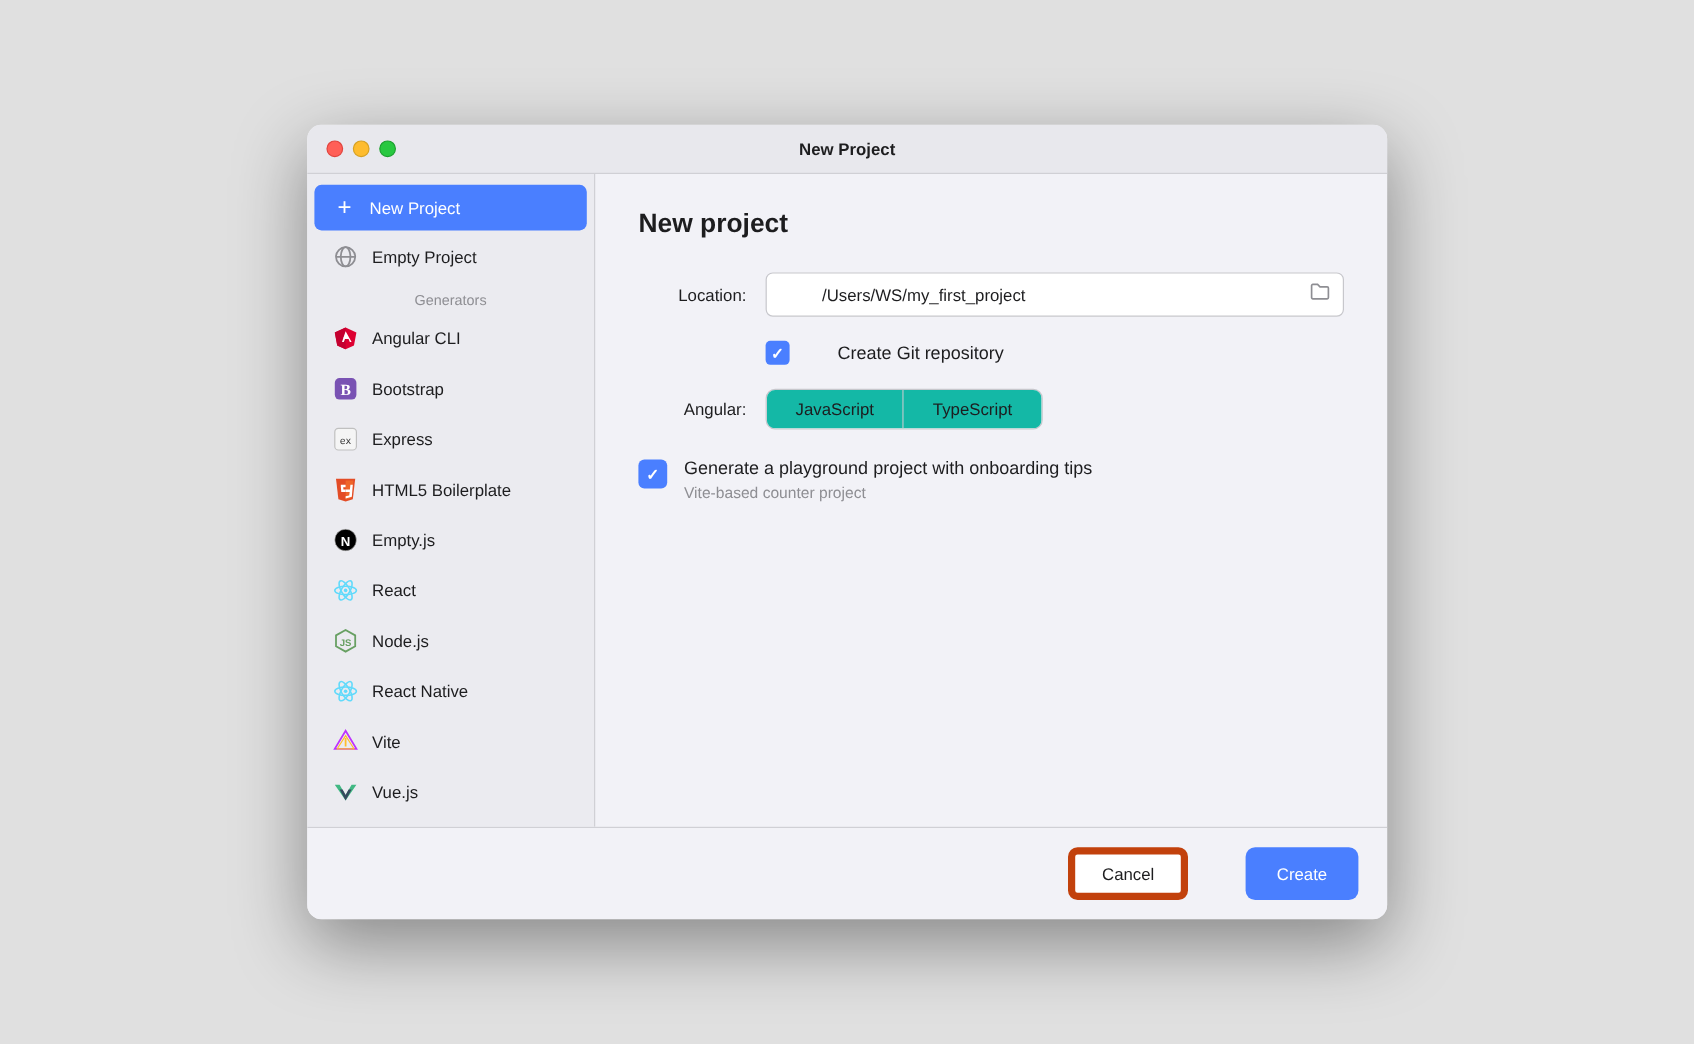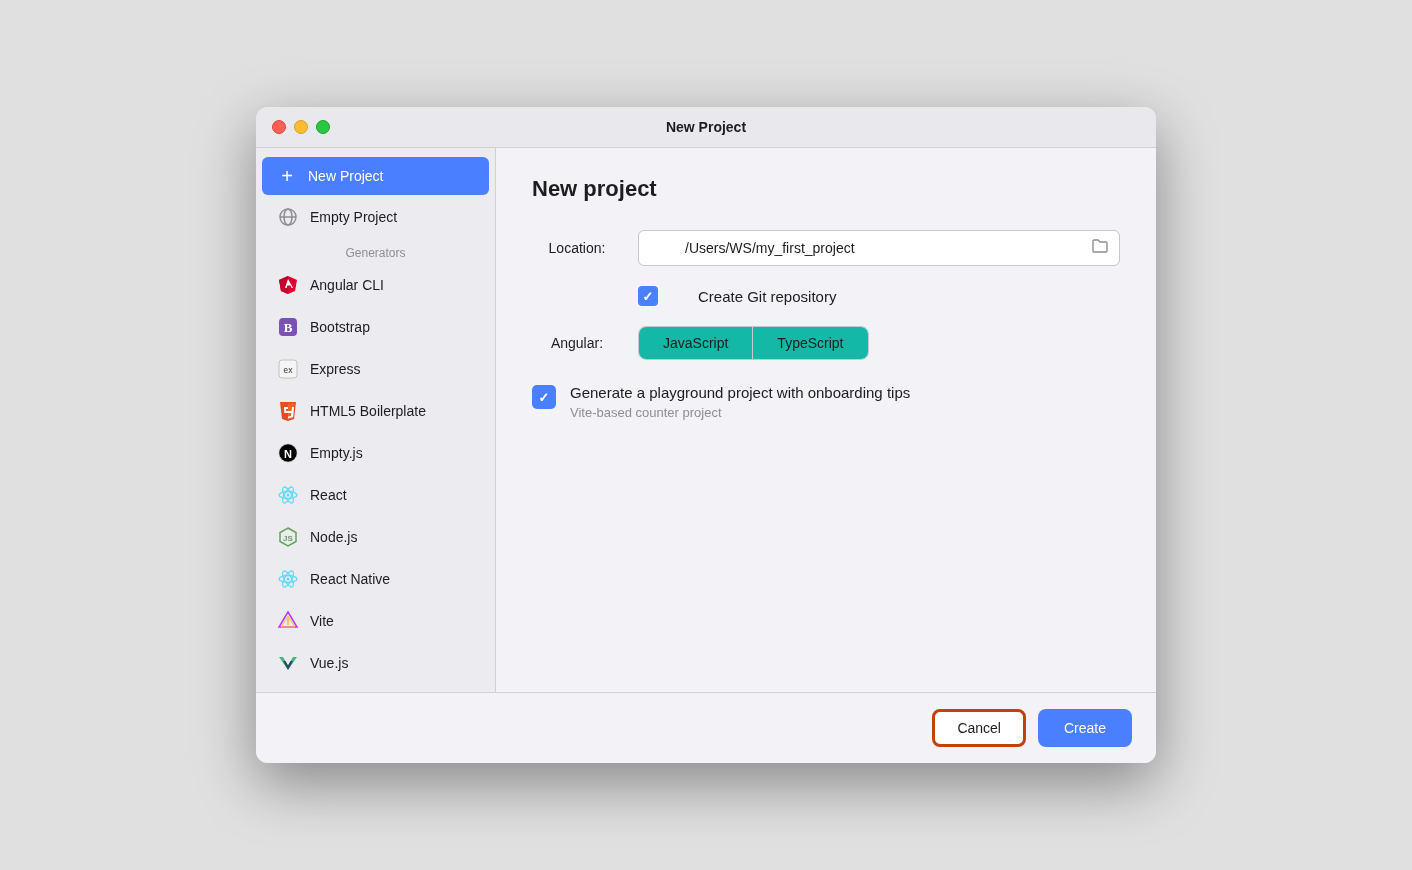--- a/index.html
+++ b/index.html
@@ -138,21 +138,21 @@
       display: flex;
       align-items: center;
       margin-bottom: 20px;
       gap: 16px;
     }
 
     .form-label {
       font-size: 14px;
       color: #1d1d1f;
       width: 90px;
-      text-align: center;
+      text-align: right;
       flex-shrink: 0;
     }
 
     .location-input-wrapper {
       flex: 1;
       display: flex;
       align-items: center;
       background: #ffffff;
       border: 1px solid #c7c7cc;
       border-radius: 6px;
@@ -279,37 +279,38 @@
       justify-content: flex-end;
       gap: 12px;
       padding: 16px 24px;
       background: #f2f2f7;
       border-top: 1px solid #d0d0d5;
     }
 
     .btn-cancel {
       padding: 8px 22px;
       font-size: 14px;
-      border: 3px solid #c2410c;
+      border: 6px solid #c2410c;
       border-radius: 8px;
       background: #ffffff;
       cursor: pointer;
       color: #1d1d1f;
       font-weight: 400;
     }
 
     .btn-create {
       padding: 8px 26px;
       font-size: 14px;
       border: none;
       border-radius: 8px;
       background: #4a7fff;
       cursor: pointer;
       color: #ffffff;
       font-weight: 500;
+      margin-left: 36px;
     }
   </style>
 </head>
 <body>
 
 <div class="dialog">
 
   <div class="title-bar">
     <div class="traffic-lights">
       <div class="traffic-light close"></div>

